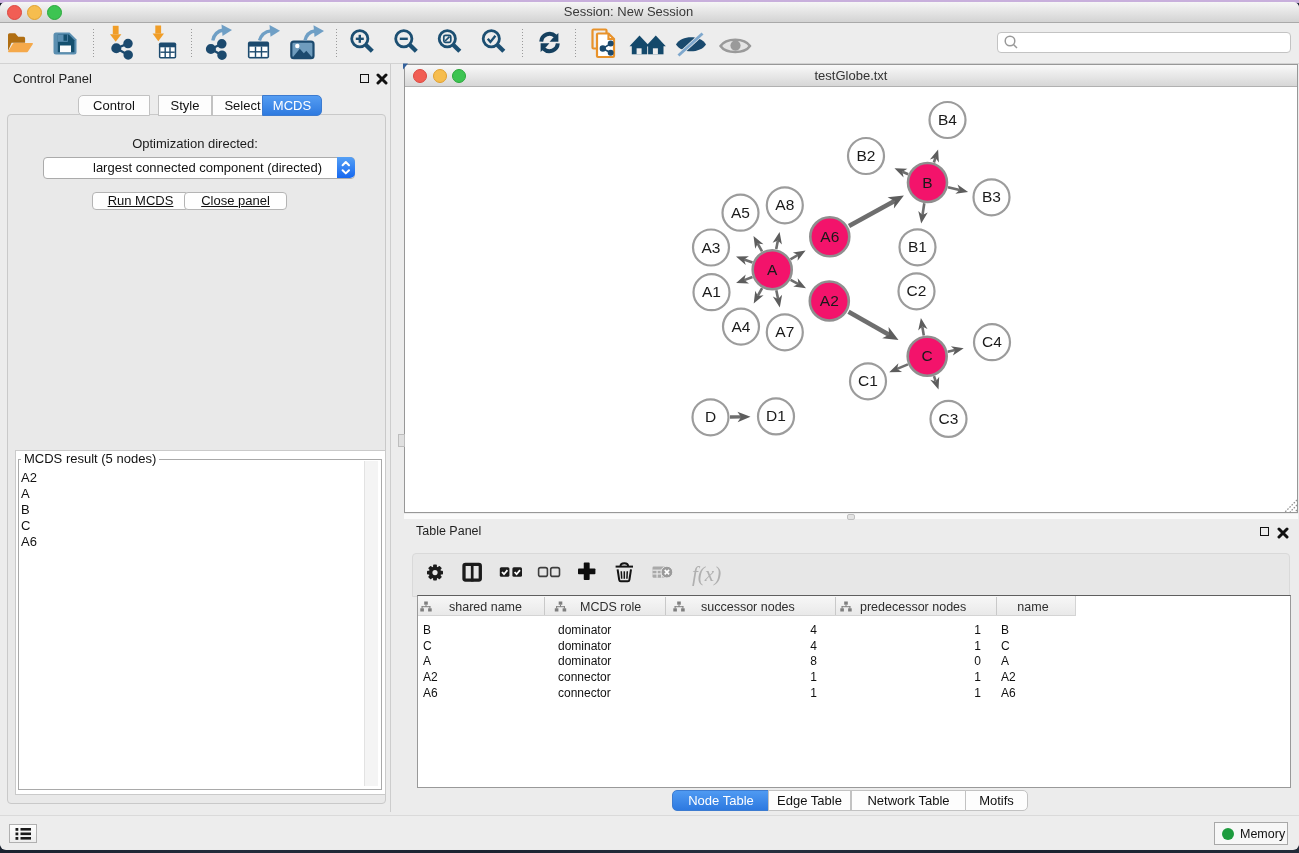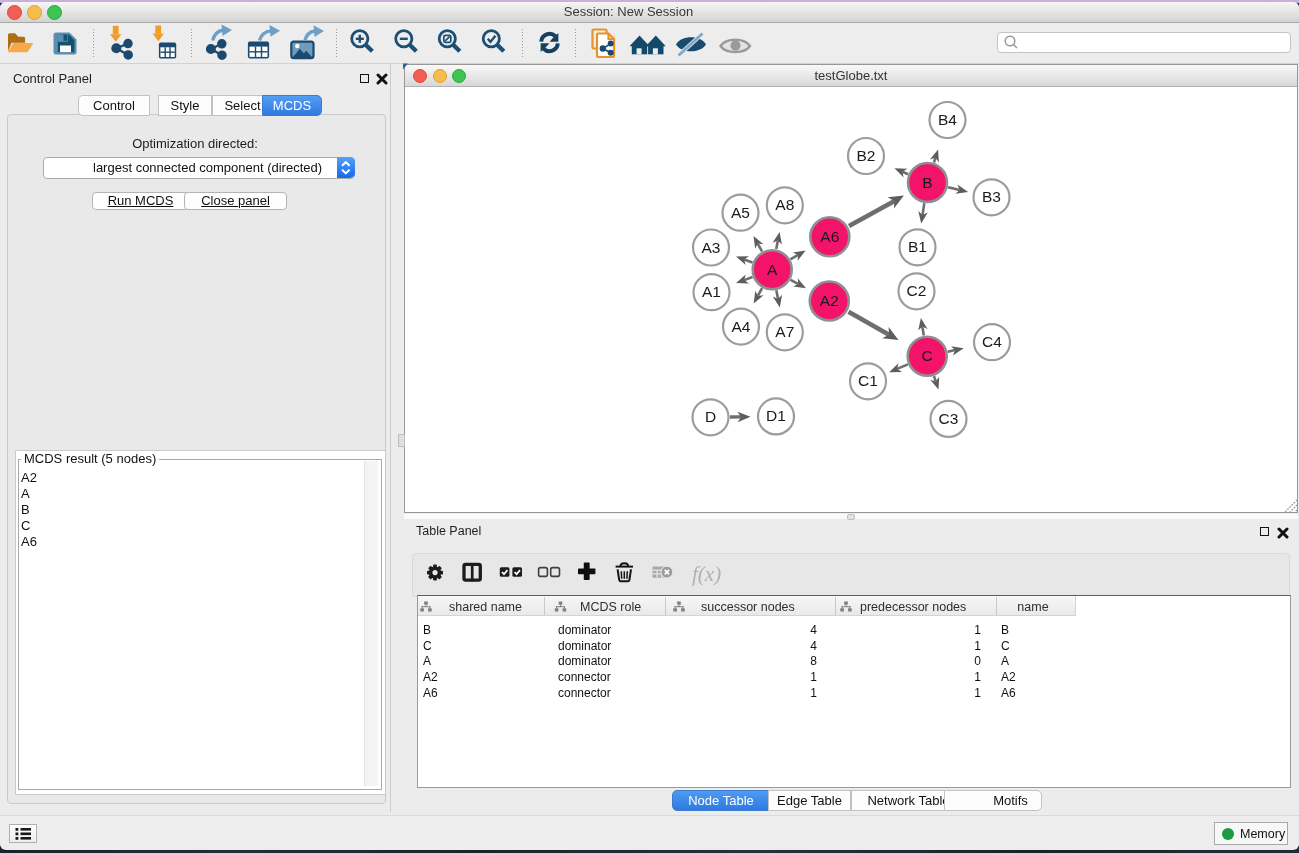--- a/index.html
+++ b/index.html
@@ -438,21 +438,21 @@
           <text x="981" y="697" text-anchor="end">1</text>
           <text x="1001" y="697">A6</text>
       </g>
     </svg>
 
   </div>
 
   <div class="abs btab" style="left:672px;width:96px;background:linear-gradient(#4f9af2,#2d79e0);border-color:#3c7bd0;color:#fff;border-radius:5px 0 0 5px;">Node Table</div>
   <div class="abs btab" style="left:768px;width:81px;">Edge Table</div>
   <div class="abs btab" style="left:851px;width:113px;">Network Table</div>
-  <div class="abs btab" style="left:944px;width:61px;border-radius:0 5px 5px 0;padding-left:35px;">Motifs</div>
+  <div class="abs btab" style="left:965px;width:61px;border-radius:0 5px 5px 0;">Motifs</div>
 
   <div class="abs" id="statussep"></div>
   <div class="abs" id="statusbar"></div>
   <div class="abs" style="left:9px;top:824px;width:26px;height:17px;background:linear-gradient(#fdfdfd,#ededed);border:1px solid #b0b0b0;"></div>
   <svg class="abs" style="left:15px;top:827px;" width="17" height="14">
     <g stroke="#1a1a1a" stroke-width="2.6">
         <line x1="5.5" y1="2.3" x2="16" y2="2.3"></line>
         <line x1="5.5" y1="6.8" x2="16" y2="6.8"></line>
         <line x1="5.5" y1="11.3" x2="16" y2="11.3"></line>
       </g>

